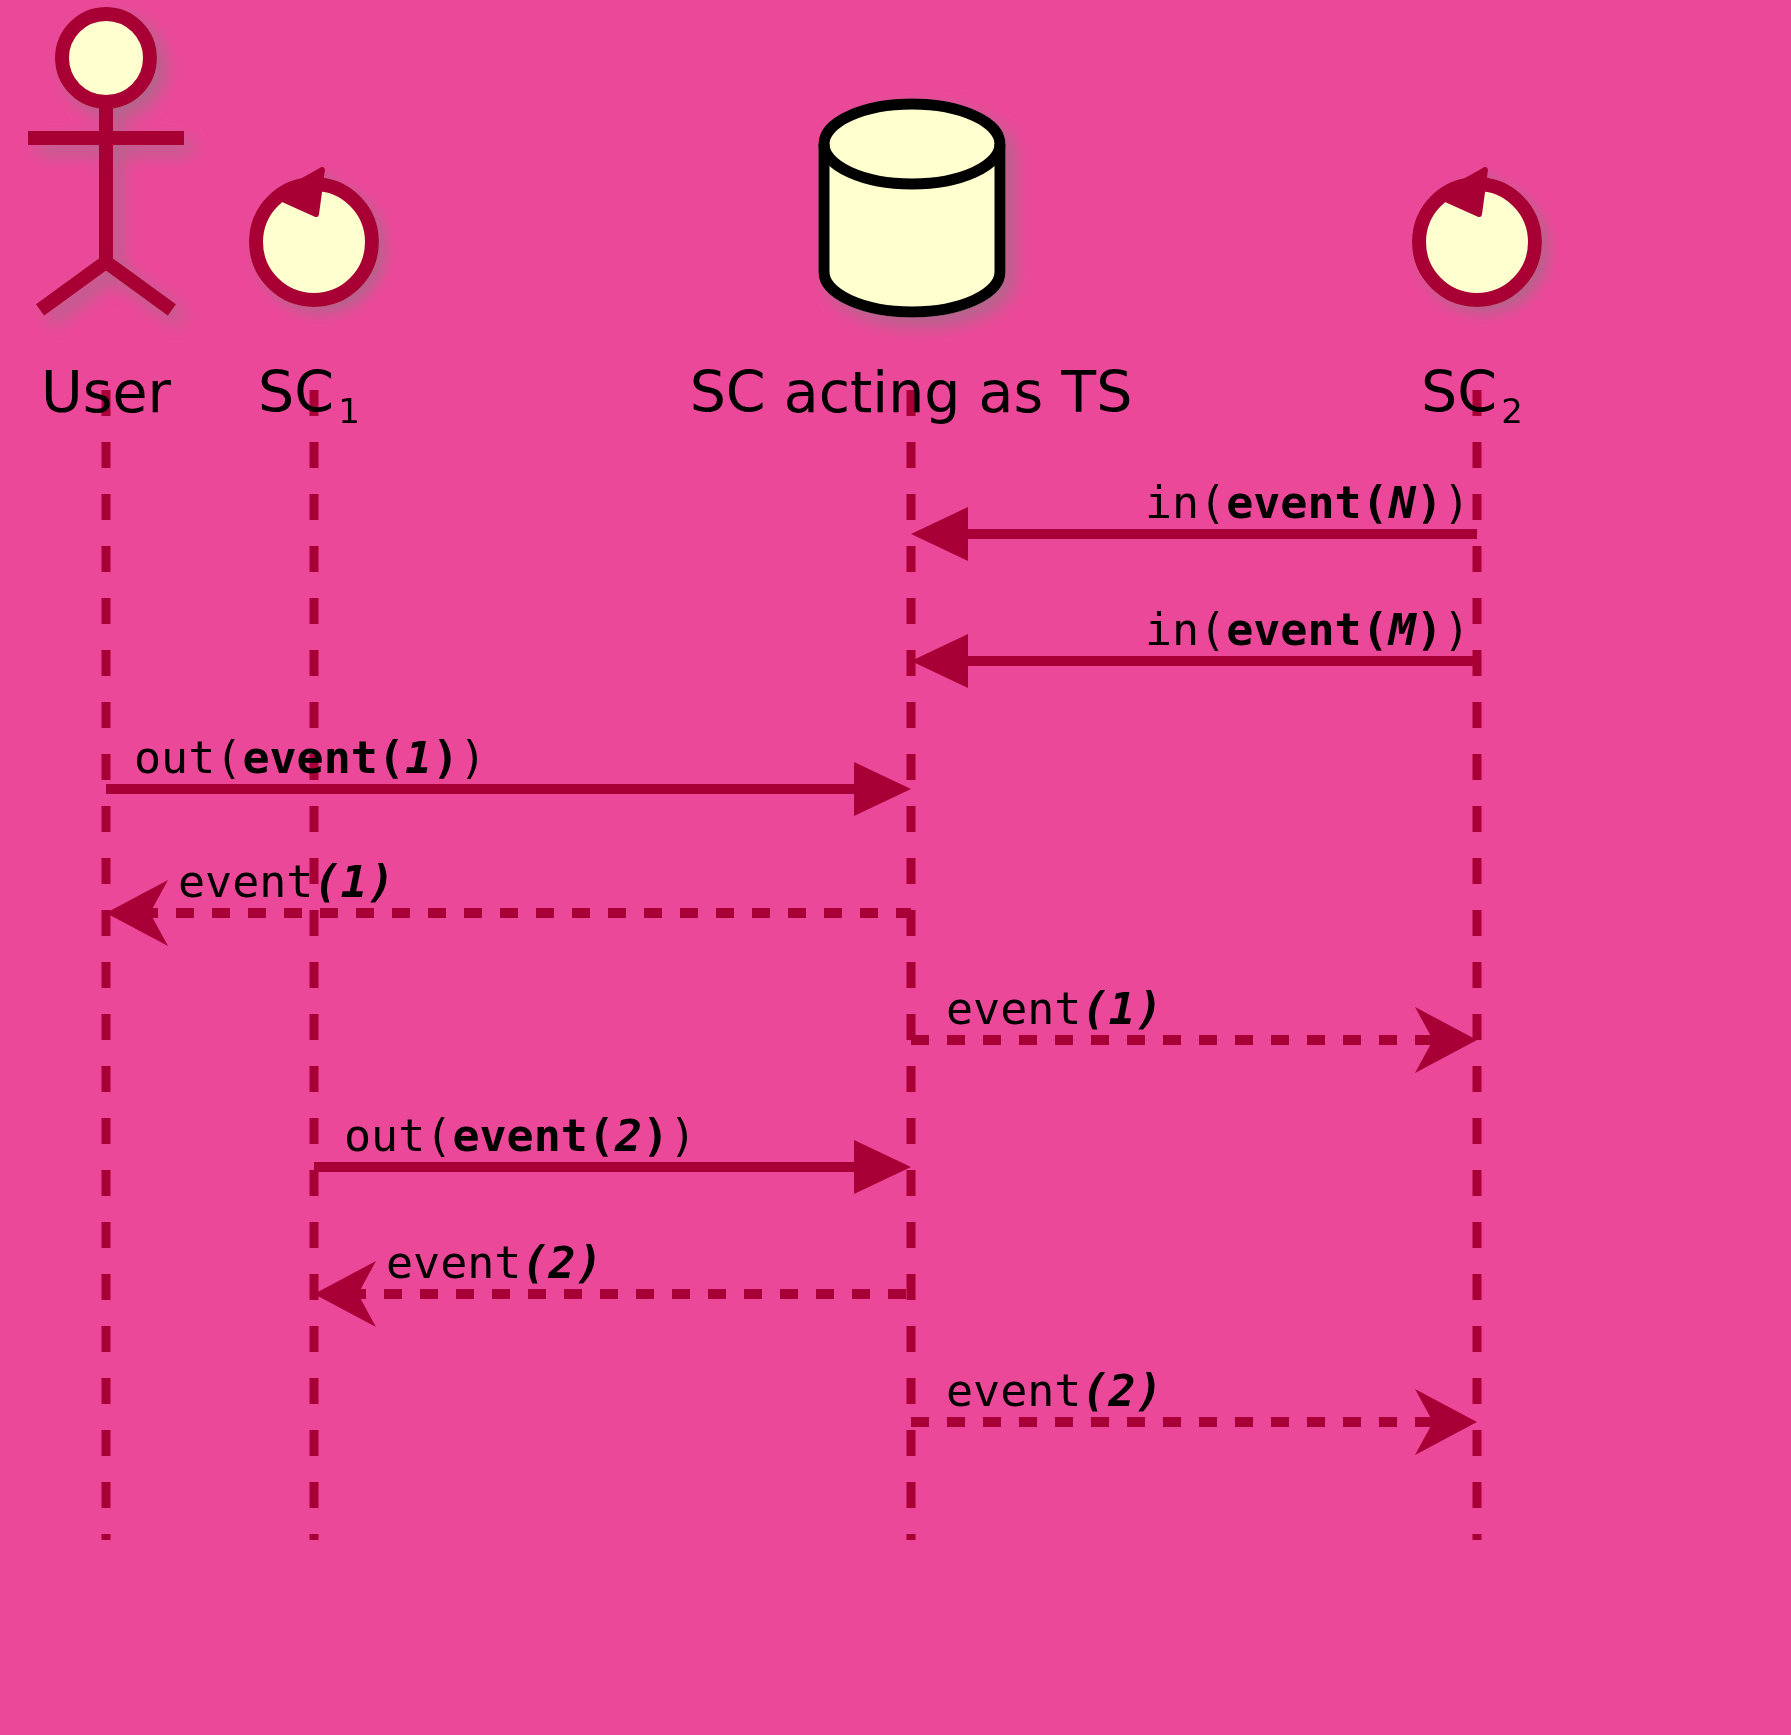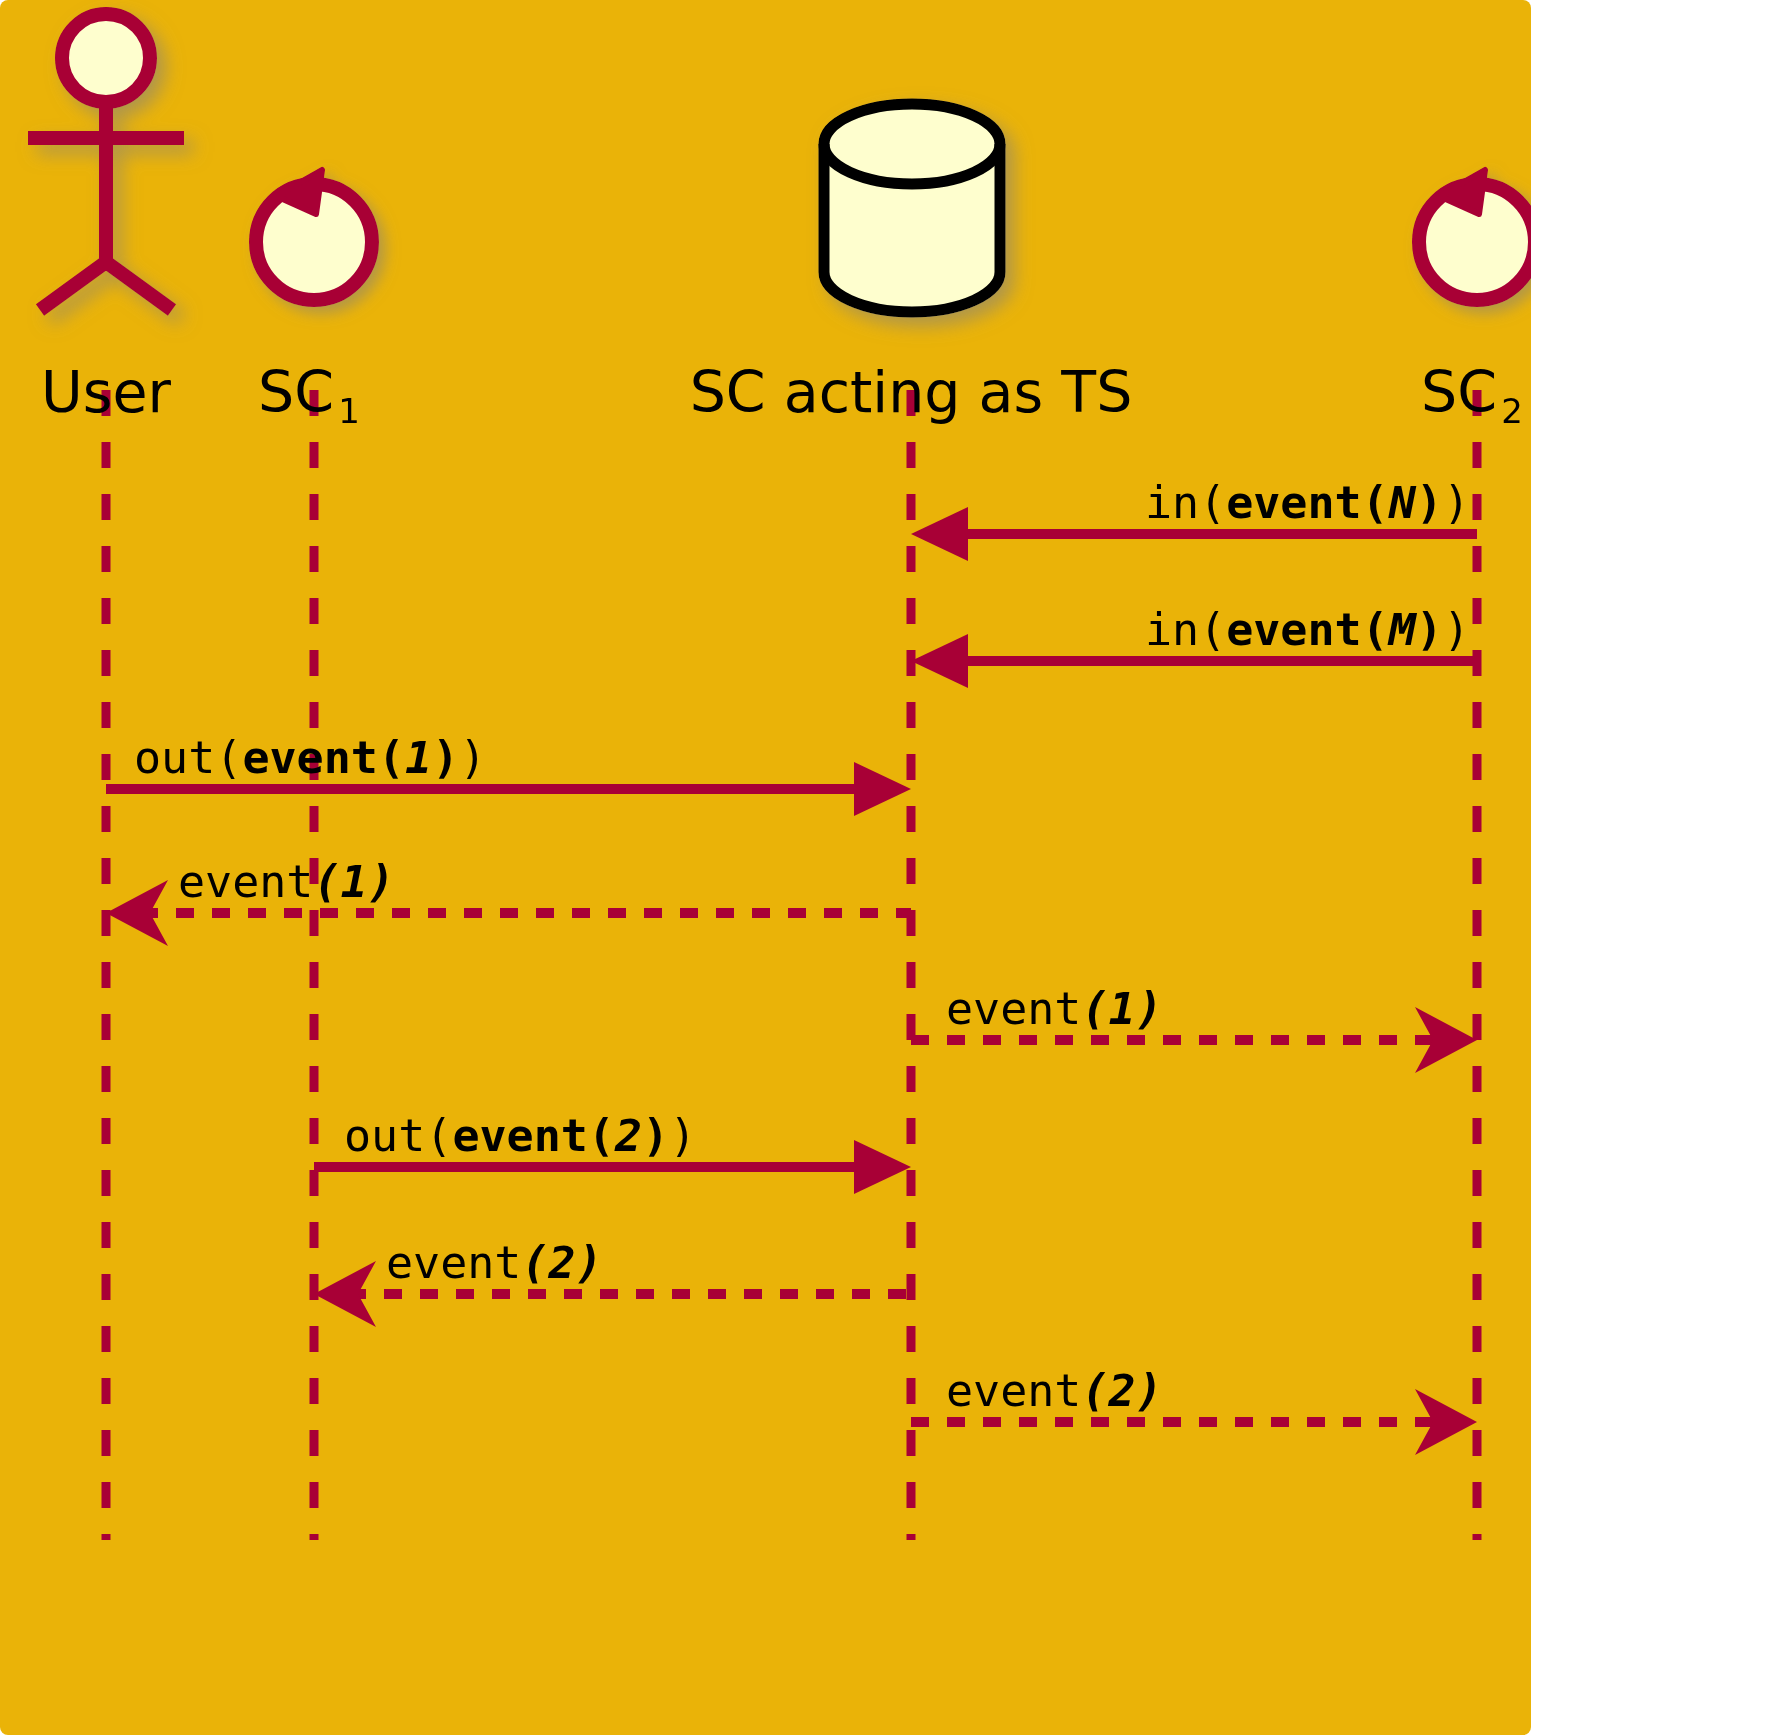--- a/index.html
+++ b/index.html
@@ -6,25 +6,24 @@
   html, body {
     margin: 0;
     padding: 0;
     background: #ffffff;
   }
   body {
     font-family: "Liberation Sans", sans-serif;
   }
   #diagram-root {
     position: relative;
-    width: 1531px;
+    width: 1791px;
     height: 1735px;
-    background: #eab308;
+    background: #ec4899;
     overflow: hidden;
-    border-radius: 8px;
   }
   svg#diagram-svg {
     position: absolute;
     left: 0;
     top: 0;
     width: 1791px;
     height: 1735px;
     display: block;
   }
   .participant-label {

